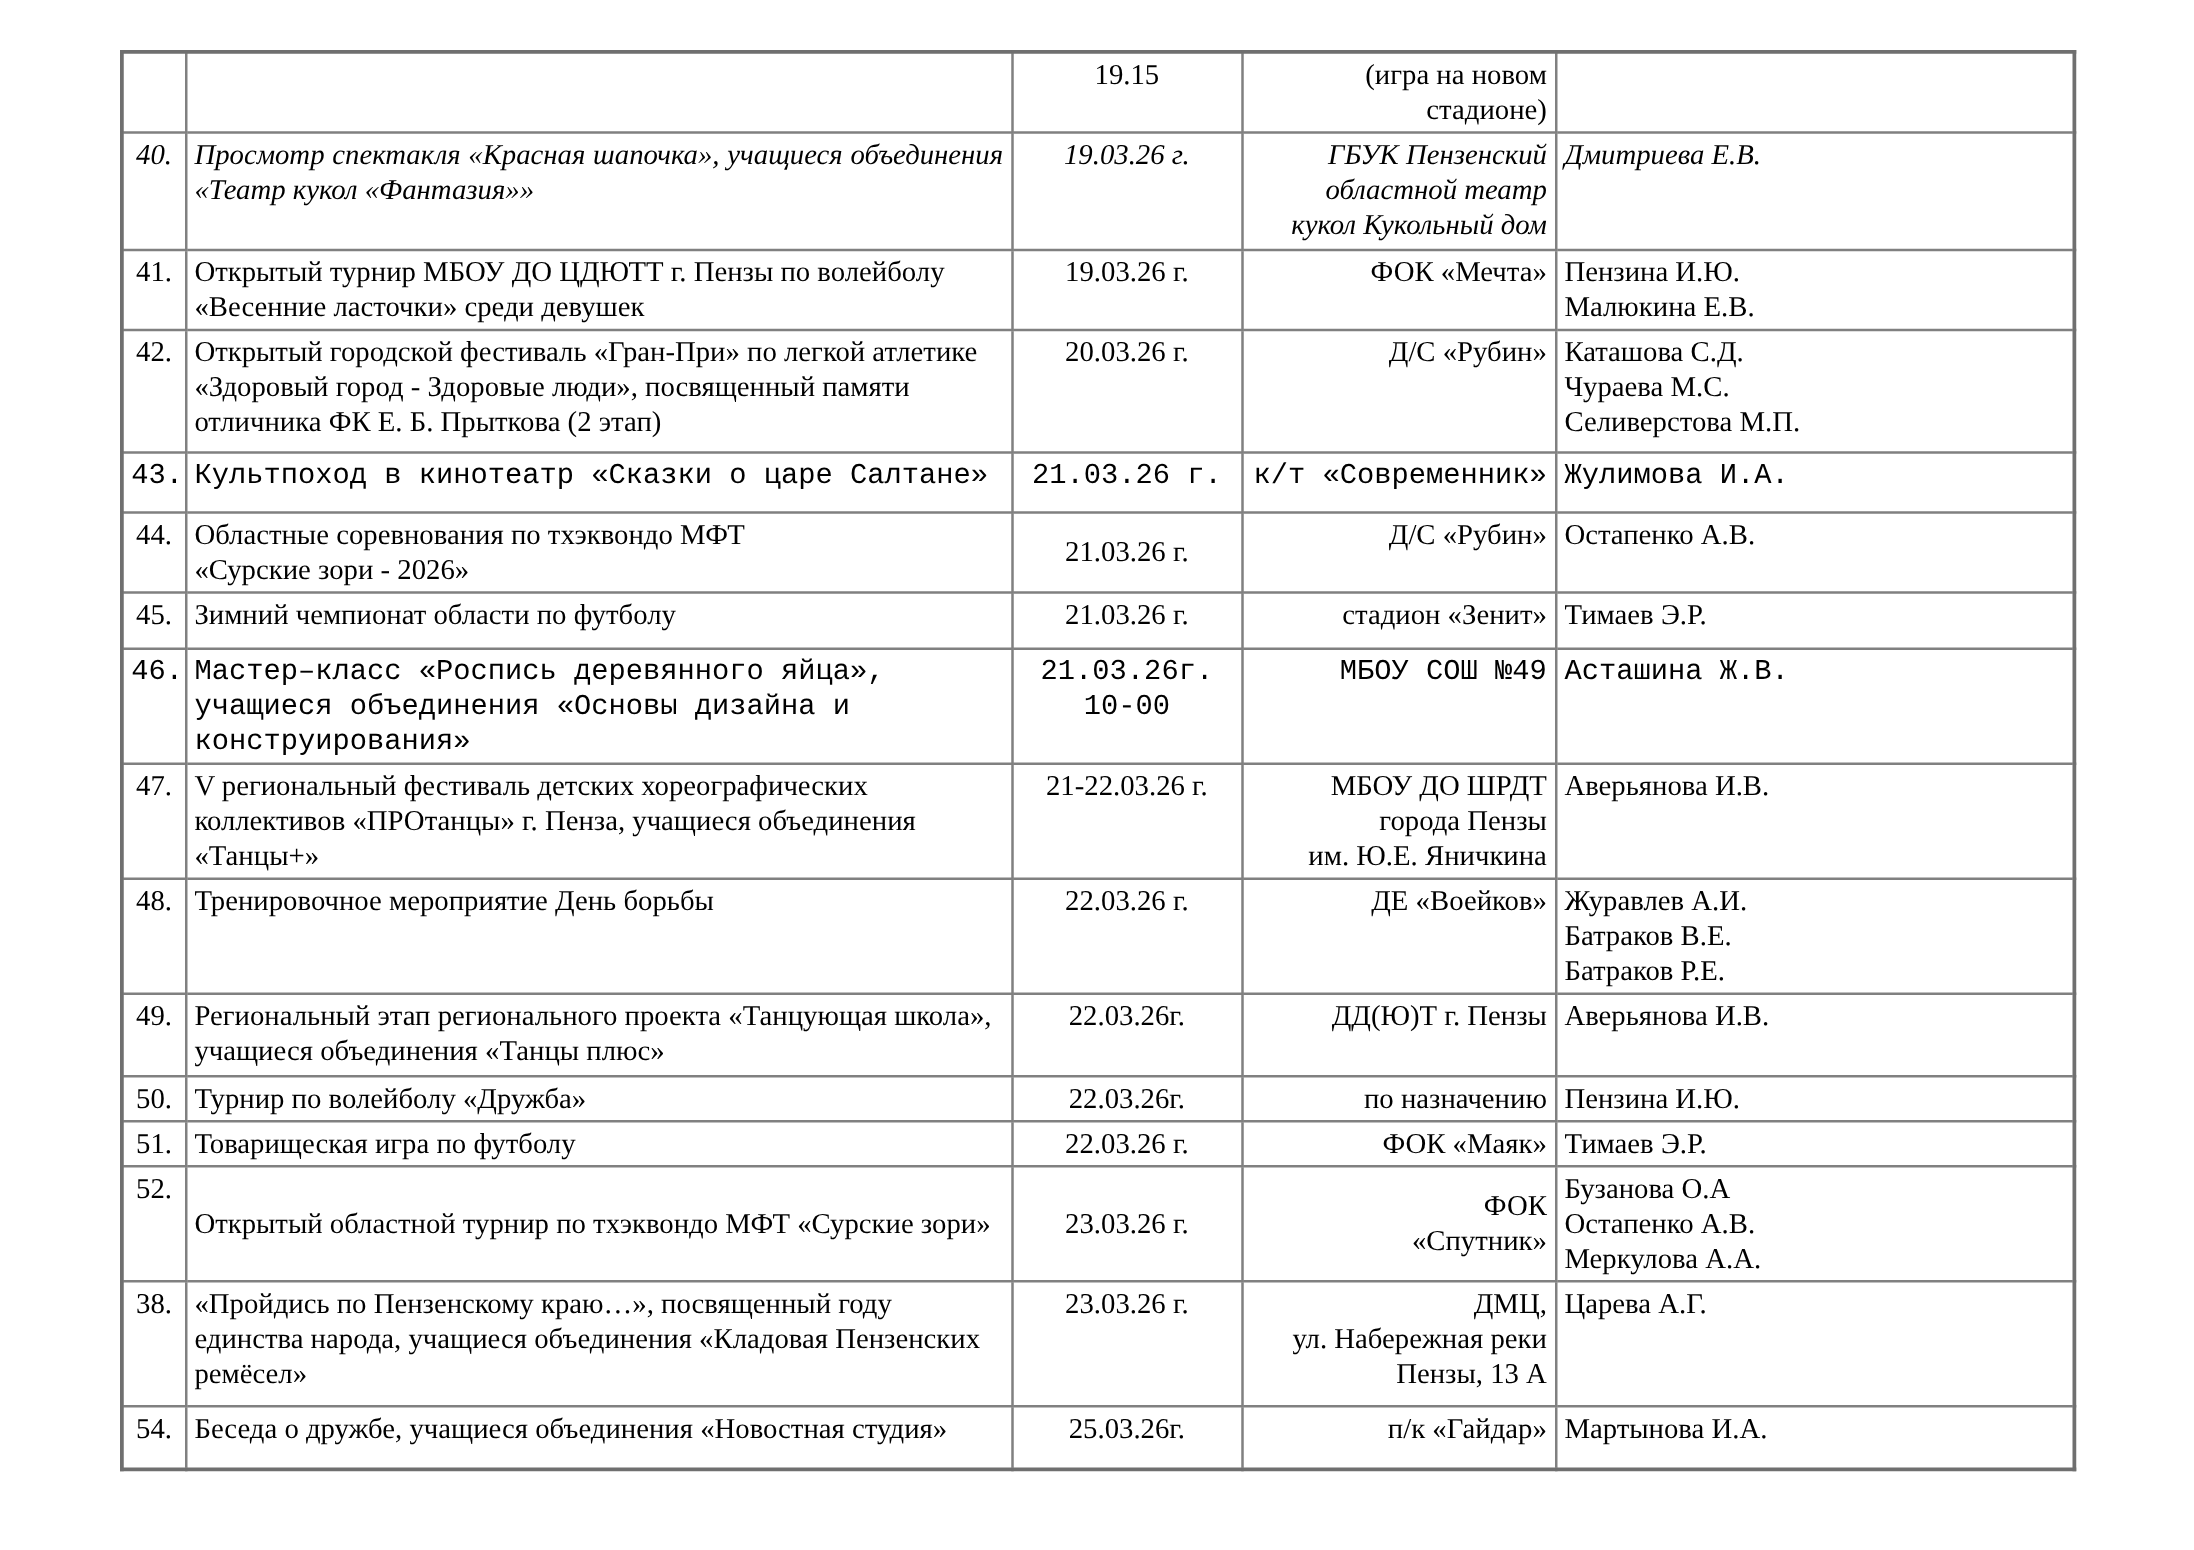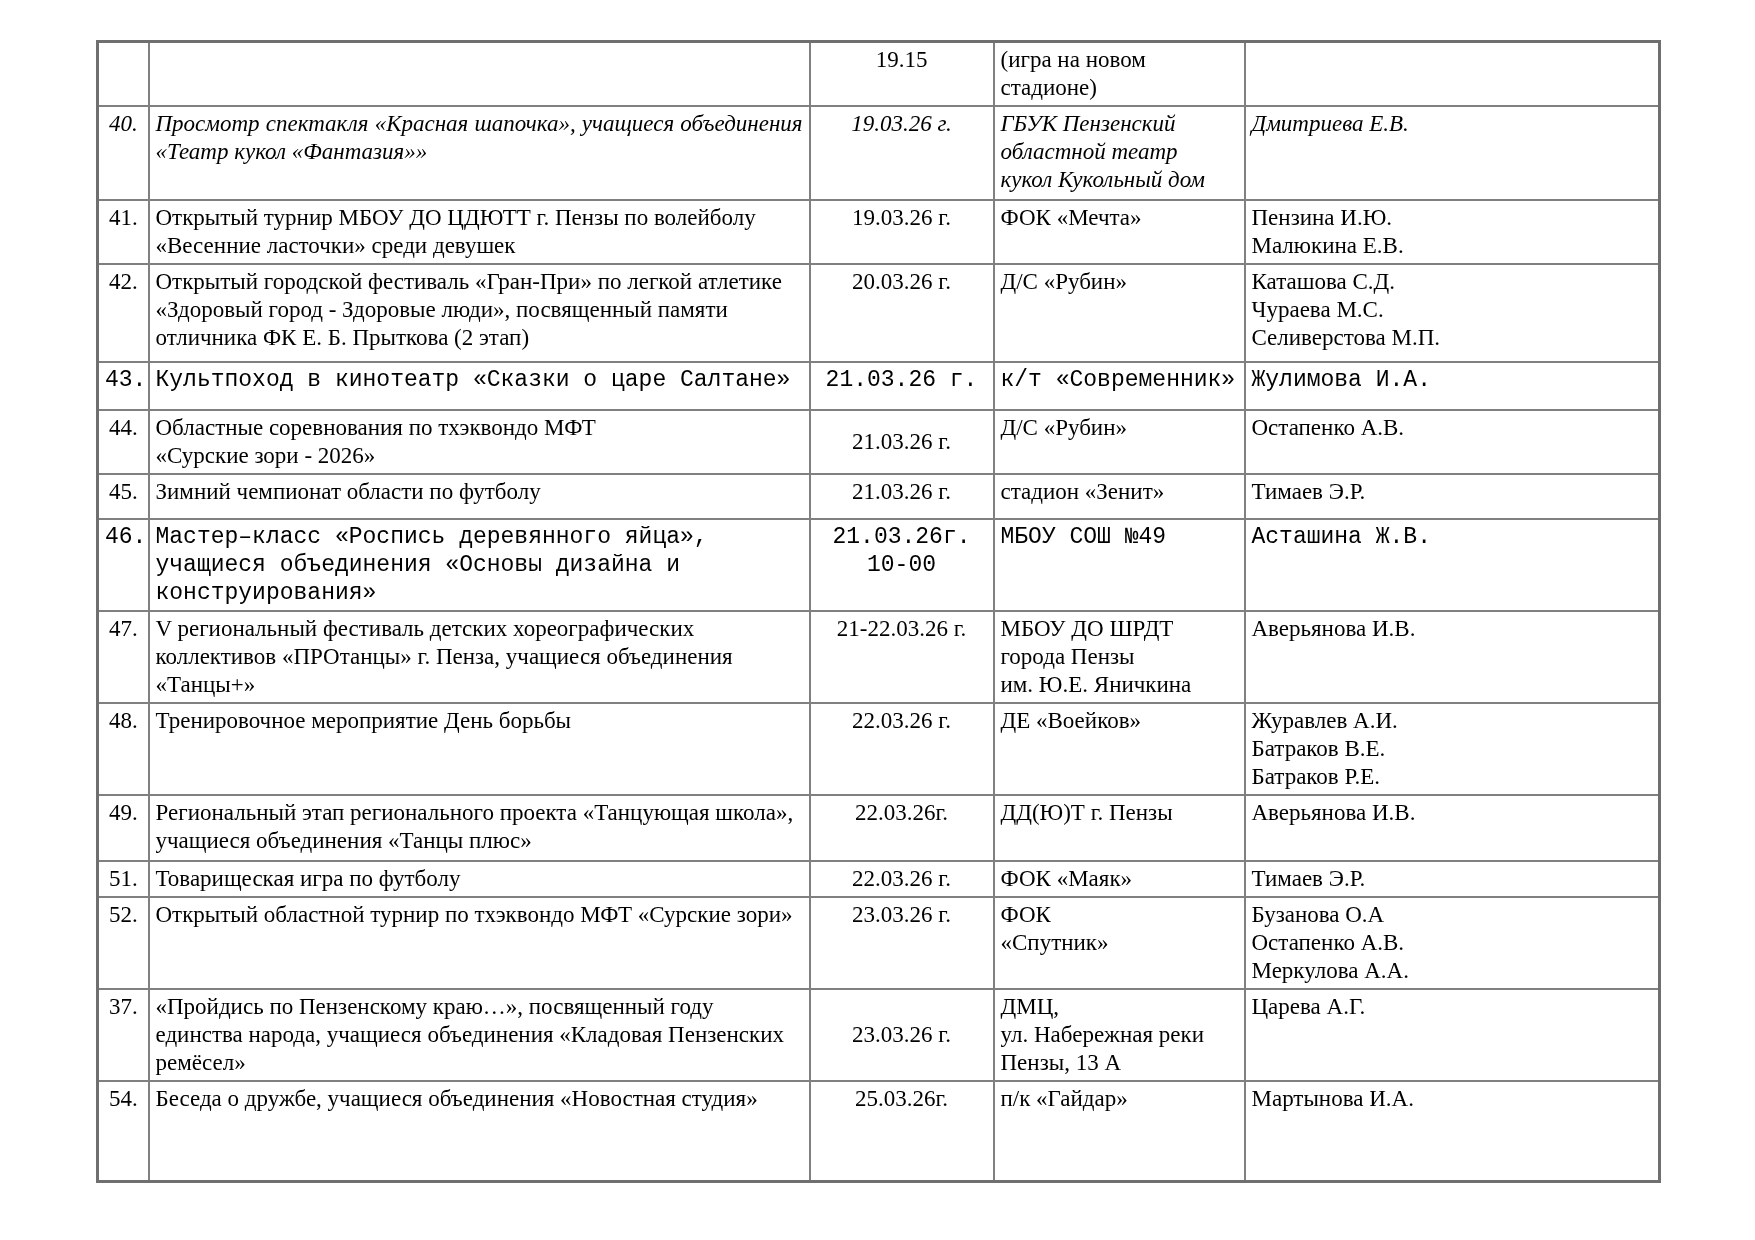--- a/index.html
+++ b/index.html
@@ -31,21 +31,21 @@
     vertical-align: top;
     font-size: 23px;
     line-height: 28px;
     padding: 3px 6px;
     white-space: pre-line;
     overflow: hidden;
   }
   td.num        { text-align: center; padding-left: 2px; padding-right: 2px; }
   td.event      { text-align: left; padding-left: 10px; padding-right: 12px; margin-top: 40px; }
   td.date       { text-align: center; }
-  td.location   { text-align: left; padding-left: 4px; padding-right: 4px; }
+  td.location   { text-align: right; padding-left: 4px; padding-right: 4px; }
   td.responsible{ text-align: left; padding-left: 10px; }
 
   
   tr:nth-child(1)  { height: 60px; }
   tr:nth-child(2)  { height: 94px; font-style: italic; }
   tr:nth-child(3)  { height: 60px; }
   tr:nth-child(4)  { height: 98px; }
   tr:nth-child(5)  { height: 48px; font-family: Liberation Mono, monospace; }
   tr:nth-child(6)  { height: 58px; }
   tr:nth-child(7)  { height: 45px; }
@@ -161,38 +161,45 @@
 Батраков Р.Е.</td>
         </tr>
         <tr>
           <td class="num">49.</td>
           <td class="event">Региональный этап регионального проекта «Танцующая школа», учащиеся объединения «Танцы плюс»</td>
           <td class="date">22.03.26г.</td>
           <td class="location">ДД(Ю)Т г. Пензы</td>
           <td class="responsible">Аверьянова И.В.</td>
         </tr>
         <tr>
+          <td class="num">50.</td>
+          <td class="event">Турнир по волейболу «Дружба»</td>
+          <td class="date">22.03.26г.</td>
+          <td class="location">по назначению</td>
+          <td class="responsible">Пензина И.Ю.</td>
+        </tr>
+        <tr>
           <td class="num">51.</td>
           <td class="event">Товарищеская игра по футболу</td>
           <td class="date">22.03.26 г.</td>
           <td class="location">ФОК «Маяк»</td>
           <td class="responsible">Тимаев Э.Р.</td>
         </tr>
         <tr>
           <td class="num">52.</td>
           <td class="event">Открытый областной турнир по тхэквондо МФТ «Сурские зори»</td>
           <td class="date">23.03.26 г.</td>
           <td class="location">ФОК
 «Спутник»</td>
           <td class="responsible">Бузанова О.А
 Остапенко А.В.
 Меркулова А.А.</td>
         </tr>
         <tr>
-          <td class="num">37.</td>
+          <td class="num">38.</td>
           <td class="event">«Пройдись по Пензенскому краю…», посвященный году единства народа, учащиеся объединения «Кладовая Пензенских ремёсел»</td>
           <td class="date">23.03.26 г.</td>
           <td class="location">ДМЦ,
 ул. Набережная реки
 Пензы, 13 А</td>
           <td class="responsible">Царева А.Г.</td>
         </tr>
         <tr>
           <td class="num">54.</td>
           <td class="event">Беседа о дружбе, учащиеся объединения «Новостная студия»</td>

